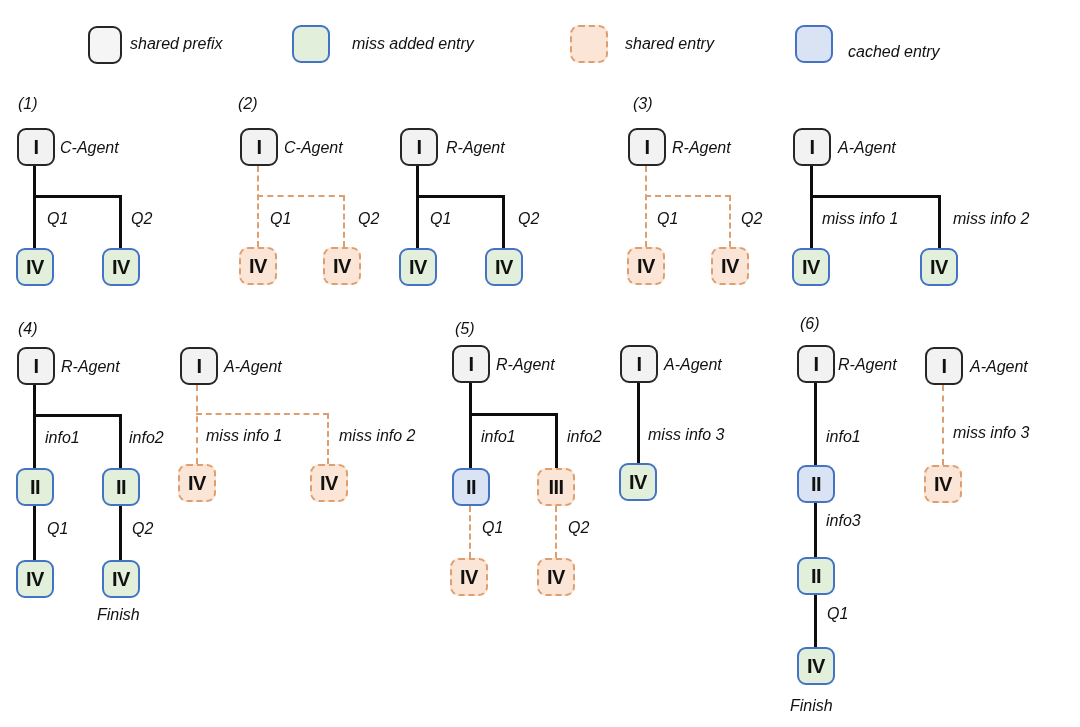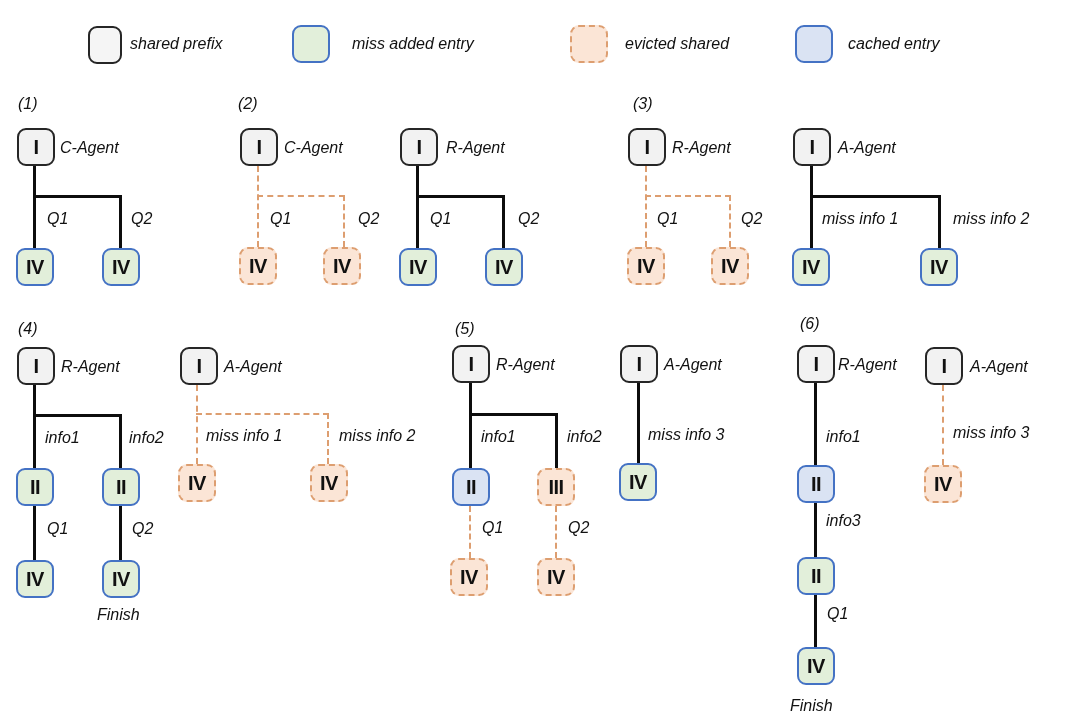--- a/index.html
+++ b/index.html
@@ -31,23 +31,23 @@
 <body>
 
 <div class="canvas">
 
   <div>
     <div class="swatch shared" style="left:88px;top:26px;"></div>
     <div class="txt" style="left:130px;top:32px;">shared prefix</div>
     <div class="swatch new" style="left:292px;top:25px;"></div>
     <div class="txt" style="left:352px;top:32px;">miss added entry</div>
     <div class="swatch evicted" style="left:570px;top:25px;"></div>
-    <div class="txt" style="left:625px;top:32px;">evicted shared</div>
+    <div class="txt" style="left:625px;top:32px;">shared entry</div>
     <div class="swatch cached" style="left:795px;top:25px;"></div>
-    <div class="txt" style="left:848px;top:32px;">cached entry</div>
+    <div class="txt" style="left:848px;top:40px;">cached entry</div>
   </div>
 
   <div>
     <div class="txt" style="left:18px;top:92px;">(1)</div>
     <div class="node shared" style="left:17px;top:128px;">I</div>
     <div class="txt" style="left:60px;top:136px;">C-Agent</div>
     <div class="vline" style="left:33px;top:166px;height:82px;"></div>
     <div class="hline" style="left:33px;top:195px;width:89px;"></div>
     <div class="vline" style="left:119px;top:195px;height:53px;"></div>
     <div class="txt" style="left:47px;top:207px;">Q1</div>

